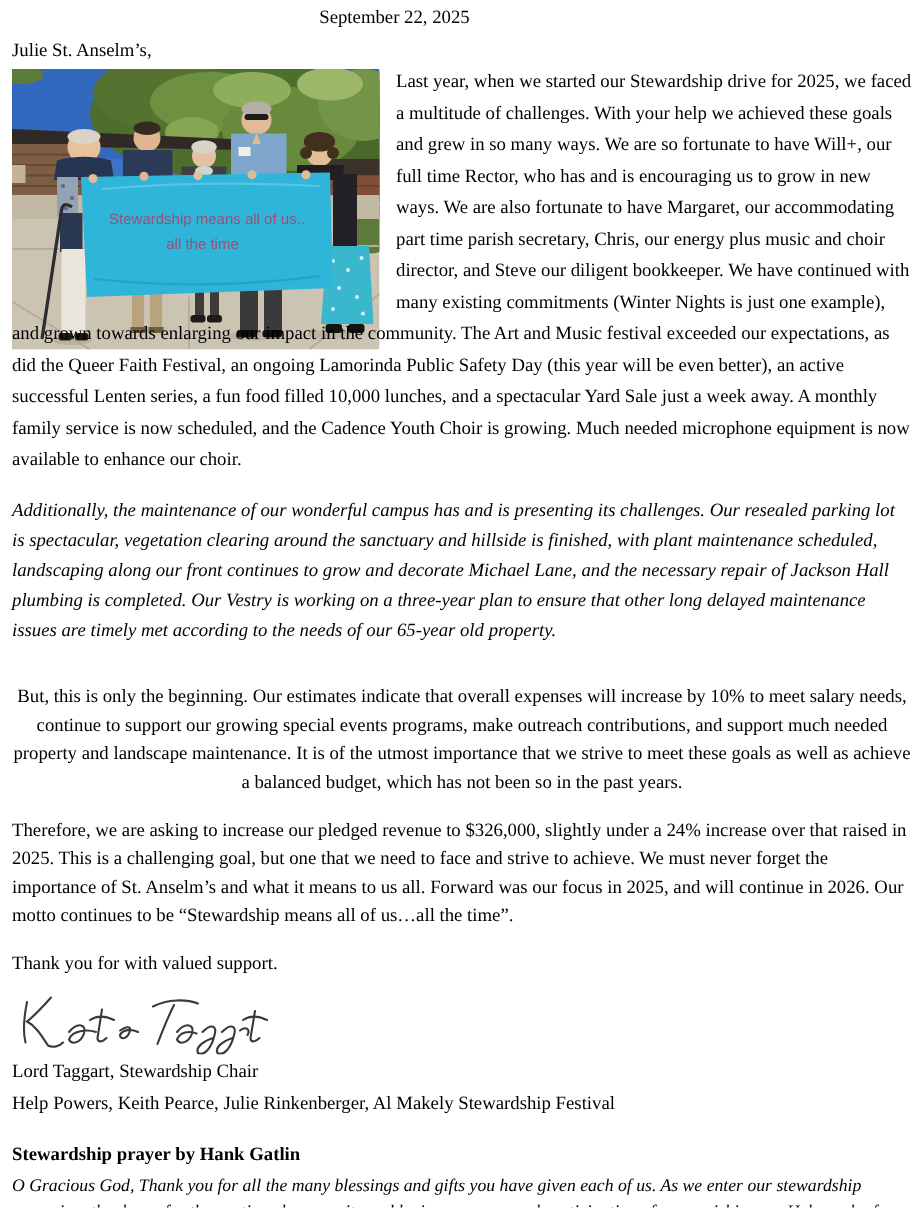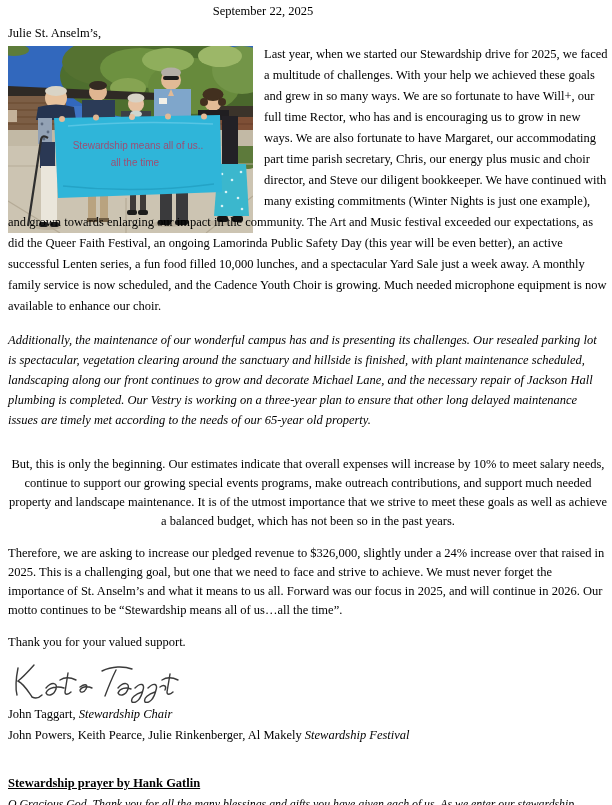--- a/index.html
+++ b/index.html
@@ -28,22 +28,22 @@
   }
   .photo svg { display: block; width: 245px; height: 187px; }
   p { margin: 0; }
   .p1 { line-height: 21px; margin-top: 1px; }
   .p2 { line-height: 20px; margin-top: 13px; clear: both; font-style: italic; }
   .p3 { line-height: 19px; margin-top: 25px; text-align: center; }
   .p4 { line-height: 19px; margin-top: 13px; }
   .closing { line-height: 19px; margin-top: 13px; }
   .sig-svg { display: block; margin: 7px 0 1px 2px; }
   .sig-line { line-height: 21px; }
-  .italic { font-style: italic; }
-  .prayer-heading { font-weight: bold; margin-top: 27px; line-height: 20px; text-decoration: underline; }
+  .italic { }
+  .prayer-heading { font-weight: bold; margin-top: 13px; line-height: 20px; }
   .prayer { font-style: italic; line-height: 17px; margin-top: 3px; font-size: 11.8px; }
 </style>
 </head>
 <body>
 
 <div class="date">September 22, 2025</div>
 
 <div class="salutation">Julie St. Anselm’s,</div>
 
 <p class="p1">
@@ -171,40 +171,40 @@
   </span>
   <span>Last year, when we started our Stewardship drive for 2025, we faced a multitude of challenges. With your help we achieved these goals and grew in so many ways. We are so fortunate to have Will+, our full time Rector, who has and is encouraging us to grow in new ways. We are also fortunate to have Margaret, our accommodating part time parish secretary, Chris, our energy plus music and choir director, and Steve our diligent bookkeeper. We have continued with many existing commitments (Winter Nights is just one example), and grown towards enlarging our impact in the community.  The Art and Music festival exceeded our expectations, as did the Queer Faith Festival, an ongoing Lamorinda Public Safety Day (this year will be even better), an active successful Lenten series, a fun food filled 10,000 lunches, and a spectacular Yard Sale just a week away.   A monthly family service is now scheduled, and the Cadence Youth Choir is growing. Much needed microphone equipment is now available to enhance our choir.</span>
 </p>
 
 <p class="p2">Additionally, the maintenance of our wonderful campus has and is presenting its challenges.  Our resealed parking lot is spectacular, vegetation clearing around the sanctuary and hillside is finished, with plant maintenance scheduled, landscaping along our front continues to grow and decorate Michael Lane, and the necessary repair of Jackson Hall plumbing is completed. Our Vestry is working on a three-year plan to ensure that other long delayed maintenance issues are timely met according to the needs of our 65-year old property.</p>
 
 <p class="p3">But, this is only the beginning. Our estimates indicate that overall expenses will increase by 10% to meet salary needs, continue to support our growing special events programs, make outreach contributions, and support much needed property and landscape maintenance. It is of the utmost importance that we strive to meet these goals as well as achieve a balanced budget, which has not been so in the past years.</p>
 
 <p class="p4">Therefore, we are asking to increase our pledged revenue to $326,000, slightly under a 24%  increase over that raised in 2025.  This is a challenging goal, but one that we need to face and strive to achieve. We must never forget the importance of St. Anselm’s and what it means to us all. Forward was our focus in 2025, and will continue in 2026. Our motto continues to be “Stewardship means all of us…all the time”.</p>
 
-<p class="closing">Thank you for your valued support.</p>
+<p class="closing">Thank you for with valued support.</p>
 
 <svg class="sig-svg" width="170" height="44" viewBox="0 0 170 44">
   <g stroke="#3a3a3a" stroke-width="1.4" fill="none" stroke-linecap="round">
     <path d="M8,9 C6,19 5,28 7,36"></path>
     <path d="M24,6 C16,15 12,19 8,22 C14,25 18,32 22,38 C26,40 30,38 32,36"></path>
     <path d="M36,29 C42,22 48,24 46,30 C44,36 38,38 36,34 C38,28 48,27 54,29"></path>
     <path d="M58,14 L55,33 C55,36 58,36 61,33"></path>
     <path d="M50,21 C56,17 62,19 66,21"></path>
     <path d="M70,28 C76,24 78,26 76,30 C74,34 70,34 70,31 C72,27 78,27 82,29"></path>
     <path d="M92,12 C102,7 114,7 122,10"></path>
     <path d="M106,11 C101,21 98,29 95,37"></path>
     <path d="M108,29 C114,22 120,24 118,30 C116,36 110,38 108,34 C110,29 116,28 121,30"></path>
     <path d="M125,29 C131,23 135,25 133,31 C131,40 126,45 122,43 C120,39 126,35 132,33"></path>
     <path d="M138,29 C144,23 148,25 146,31 C144,40 139,45 135,43 C133,39 139,35 145,33"></path>
     <path d="M150,28 C154,25 157,27 155,31"></path>
     <path d="M160,15 L157,33 C157,36 160,36 163,33"></path>
     <path d="M152,21 C158,17 164,19 168,21"></path>
   </g>
 </svg>
 
-<div class="sig-line"><span>John Taggart, </span><span class="italic">Stewardship Chair</span></div>
-
-<div class="sig-line"><span>John Powers, Keith Pearce, Julie Rinkenberger, Al Makely </span><span class="italic">Stewardship Festival</span></div>
+<div class="sig-line"><span>Lord Taggart, </span><span class="italic">Stewardship Chair</span></div>
+
+<div class="sig-line"><span>Help Powers, Keith Pearce, Julie Rinkenberger, Al Makely </span><span class="italic">Stewardship Festival</span></div>
 
 <div class="prayer-heading">Stewardship prayer by Hank Gatlin</div>
 
 <div class="prayer">O Gracious God, Thank you for all the many blessings and gifts you have given each of us. As we enter our stewardship campaign, thank you for the continued generosity and loving presence and participation of our parishioners. Help each of us to be joyful and generous stewards, as we strive to further the love and mission of St. Anselm’s. Grant us all things necessary for our common life and bring us to be of one heart and mind within your holy Church. through Jesus Christ our Lord. Amen</div>
 
 </body></html>

